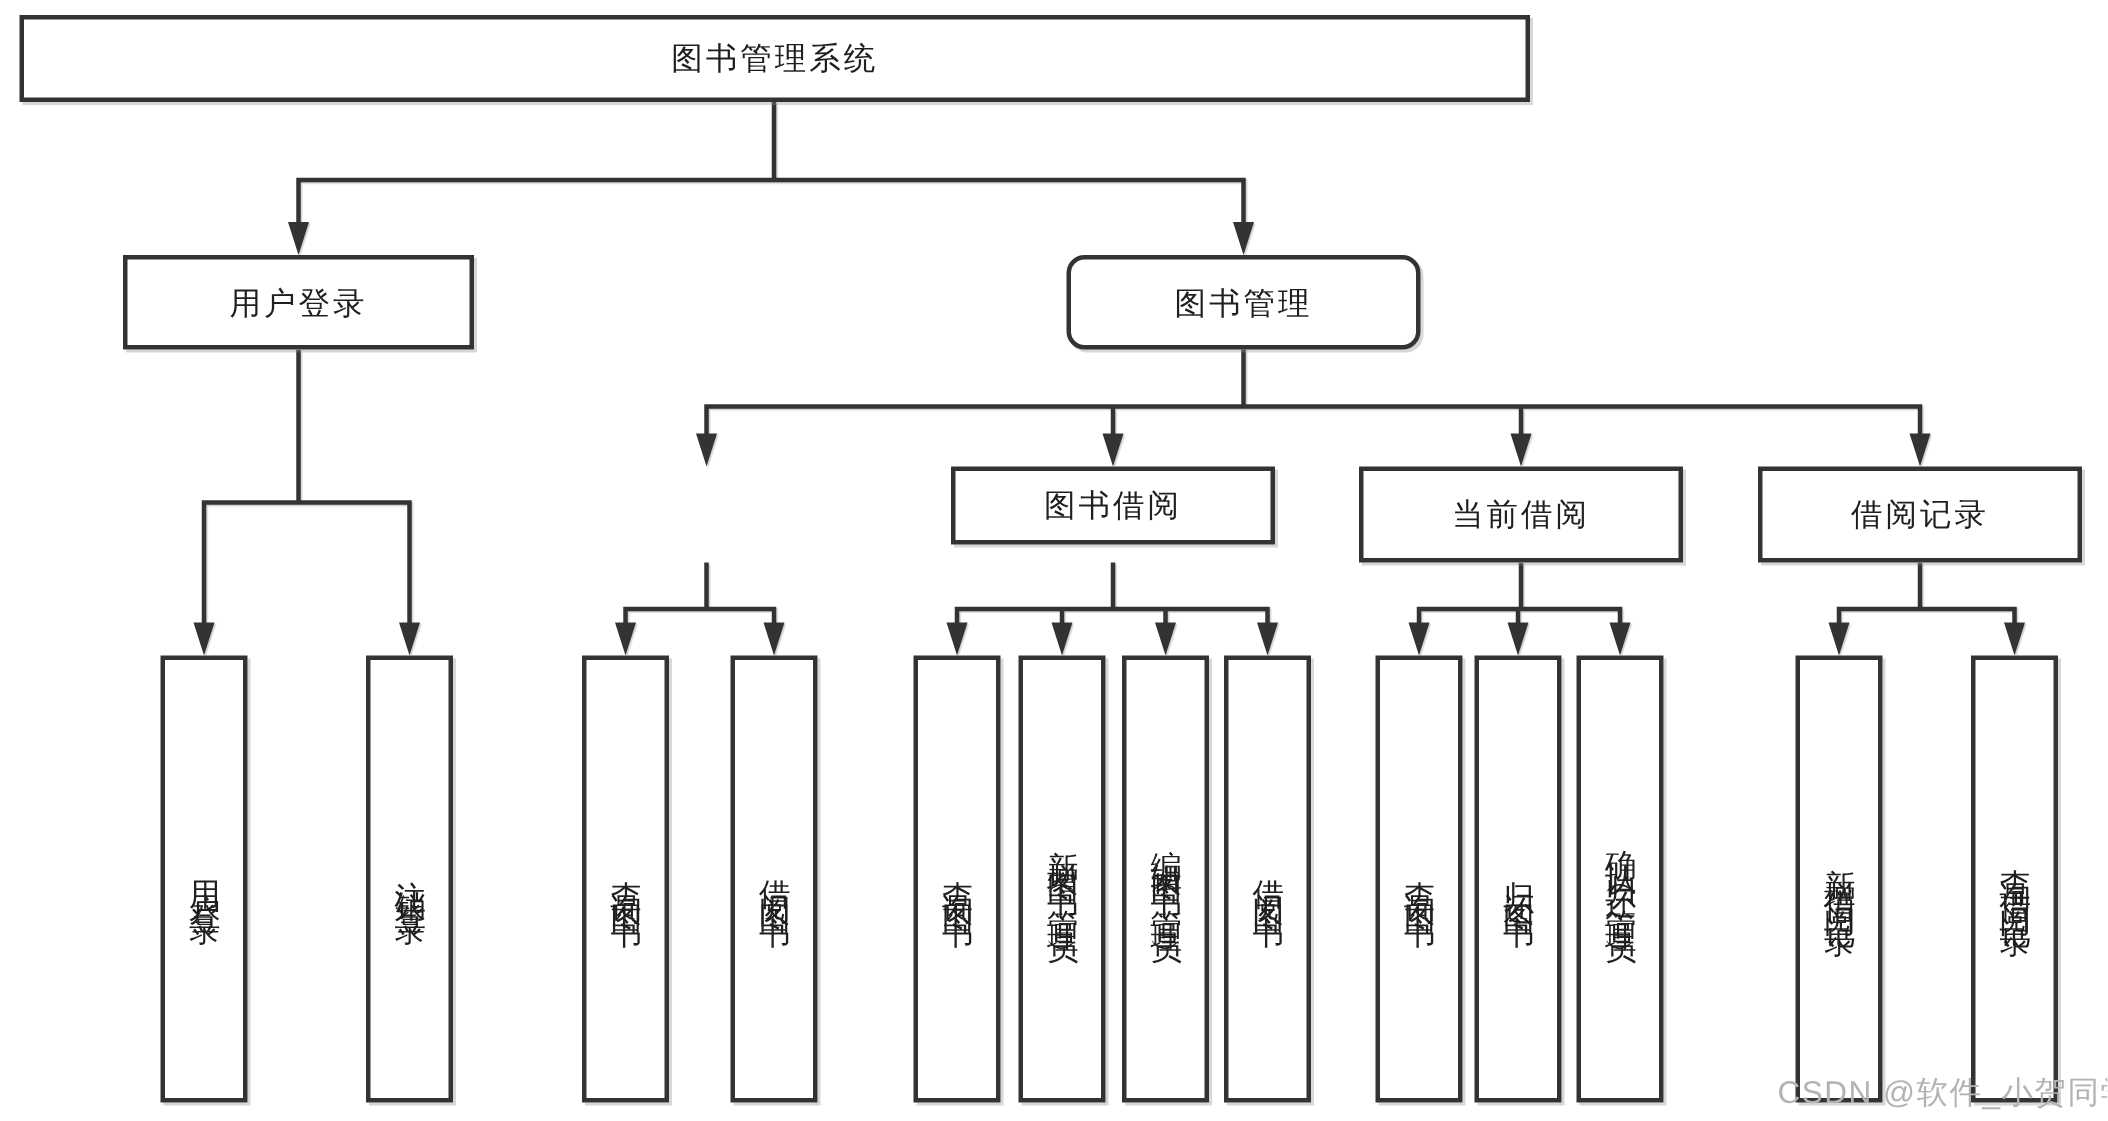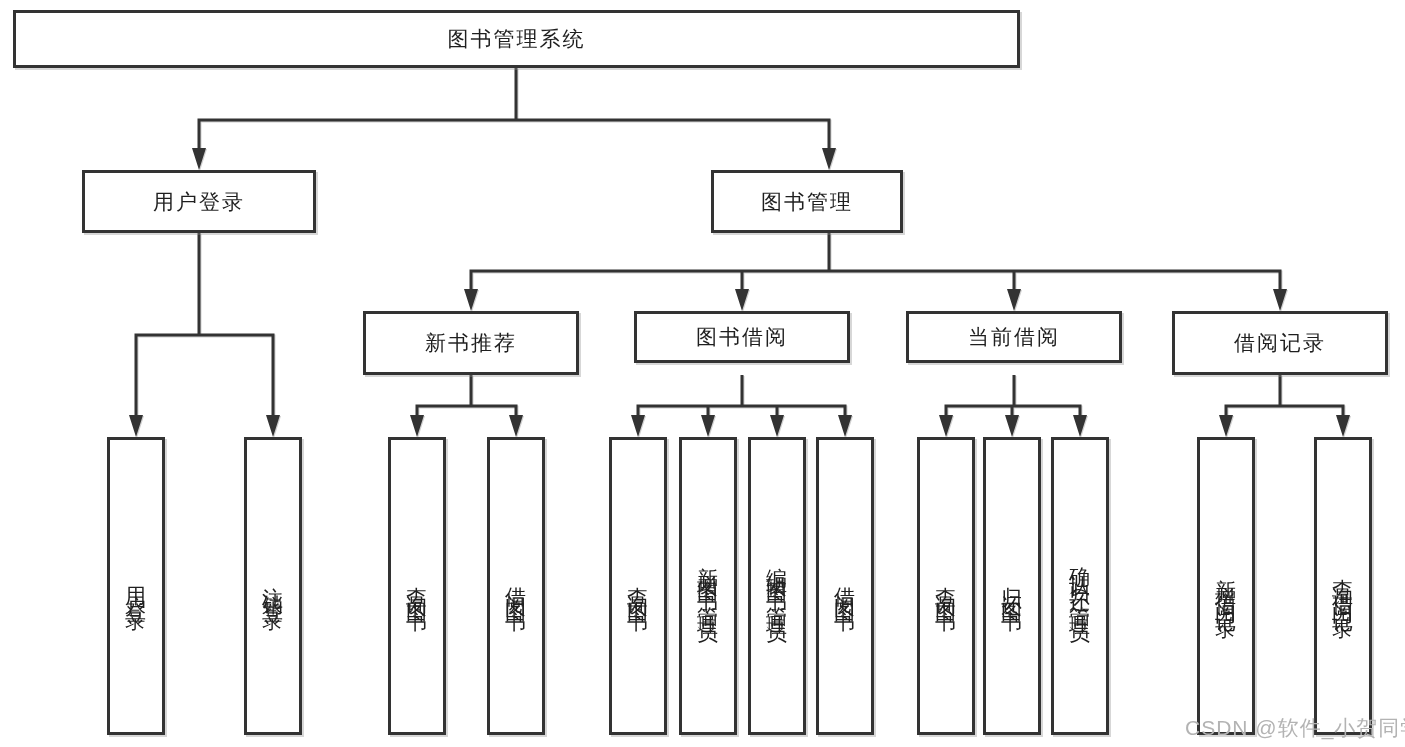--- a/index.html
+++ b/index.html
@@ -47,25 +47,25 @@
     writing-mode: vertical-rl;
     text-orientation: mixed;
     letter-spacing: 8px;
     line-height: 1;
     white-space: nowrap;
   }
   
   #n-root   { left: 13px;  top: 10px;  width: 1007px; height: 58px; }
   
   #n-login  { left: 82px;  top: 170px; width: 234px;  height: 63px; }
-  #n-mgmt   { left: 711px; top: 170px; width: 192px;  height: 63px; }
+  #n-mgmt   { left: 711px; top: 170px; width: 236px;  height: 63px; border-radius: 12px; }
   
   #n-rec    { left: 363px;  top: 311px; width: 216px; height: 64px; }
   #n-borrow { left: 634px;  top: 311px; width: 216px; height: 52px; }
-  #n-cur    { left: 906px;  top: 311px; width: 216px; height: 52px; }
+  #n-cur    { left: 906px;  top: 311px; width: 216px; height: 64px; }
   #n-hist   { left: 1172px; top: 311px; width: 216px; height: 64px; }
   
   .leaf { top: 437px; width: 58px; height: 298px; }
   #l-a1 { left: 107px;  }
   #l-a2 { left: 244px;  }
   #l-b1 { left: 388px;  }
   #l-b2 { left: 487px;  }
   #l-c1 { left: 609px;  }
   #l-c2 { left: 679px;  }
   #l-c3 { left: 748px;  }
@@ -152,23 +152,20 @@
     <span>图书管理系统</span>
   </div>
 
   <div class="node h" id="n-login">
     <span>用户登录</span>
   </div>
   <div class="node h" id="n-mgmt">
     <span>图书管理</span>
   </div>
 
-  <div class="node h" id="n-rec">
-    <span>新书推荐</span>
-  </div>
   <div class="node h" id="n-borrow">
     <span>图书借阅</span>
   </div>
   <div class="node h" id="n-cur">
     <span>当前借阅</span>
   </div>
   <div class="node h" id="n-hist">
     <span>借阅记录</span>
   </div>
 

